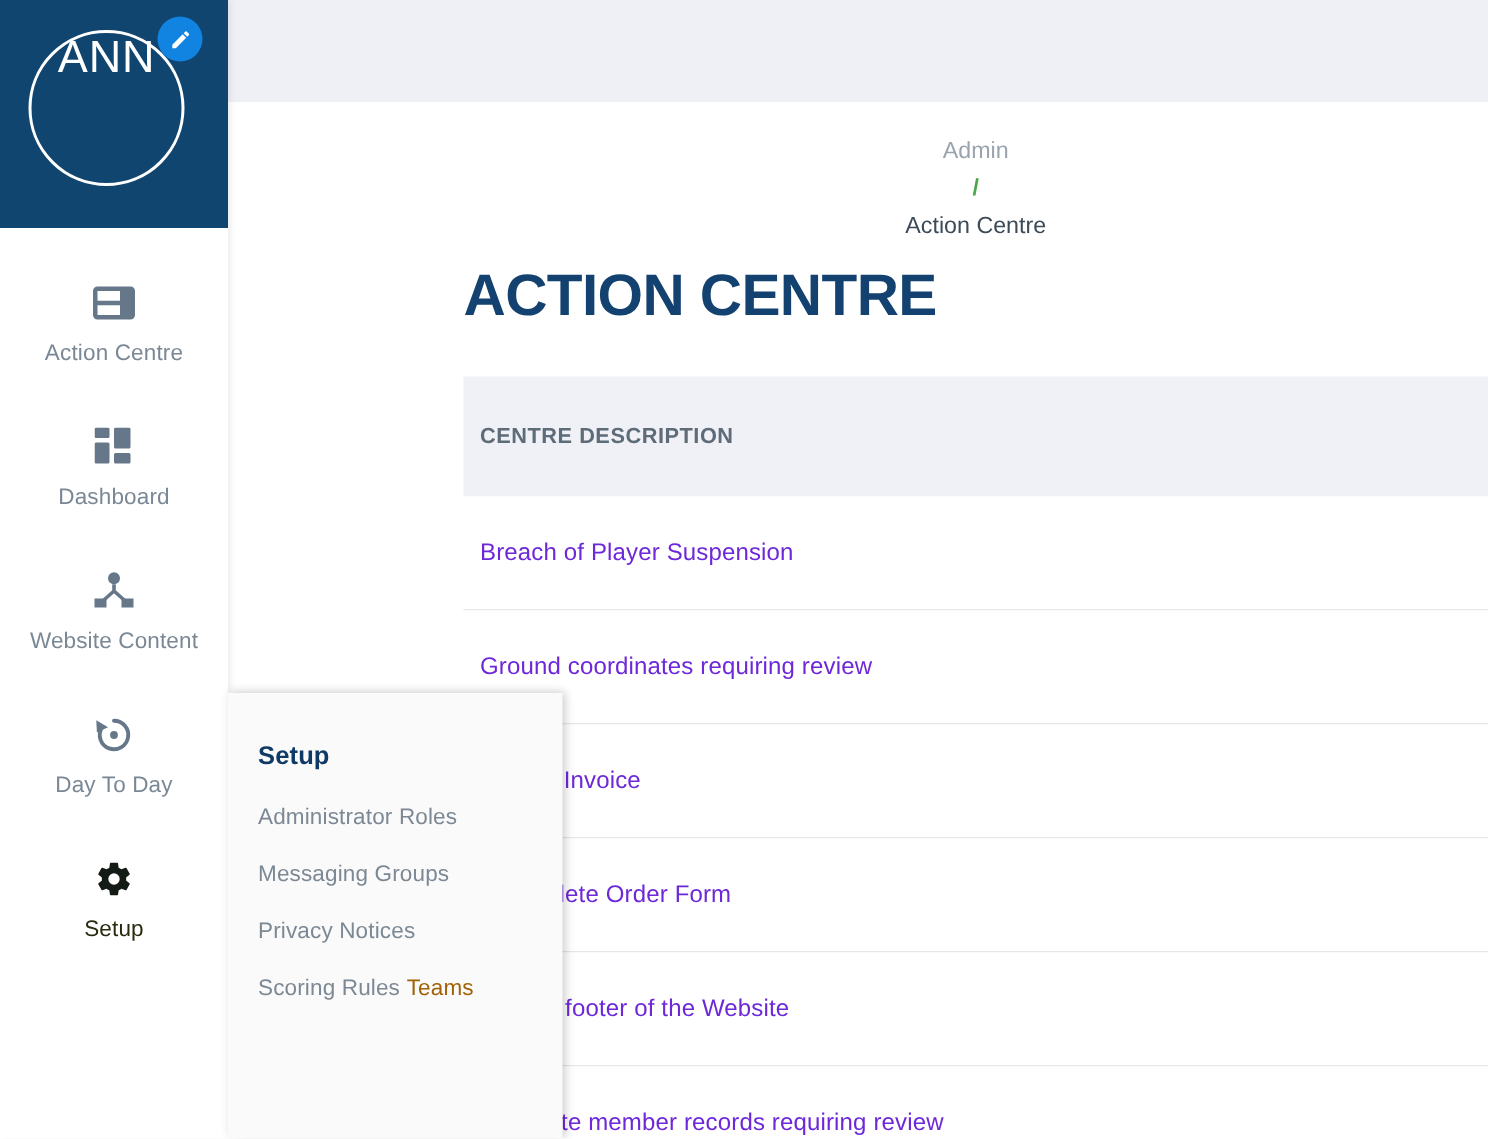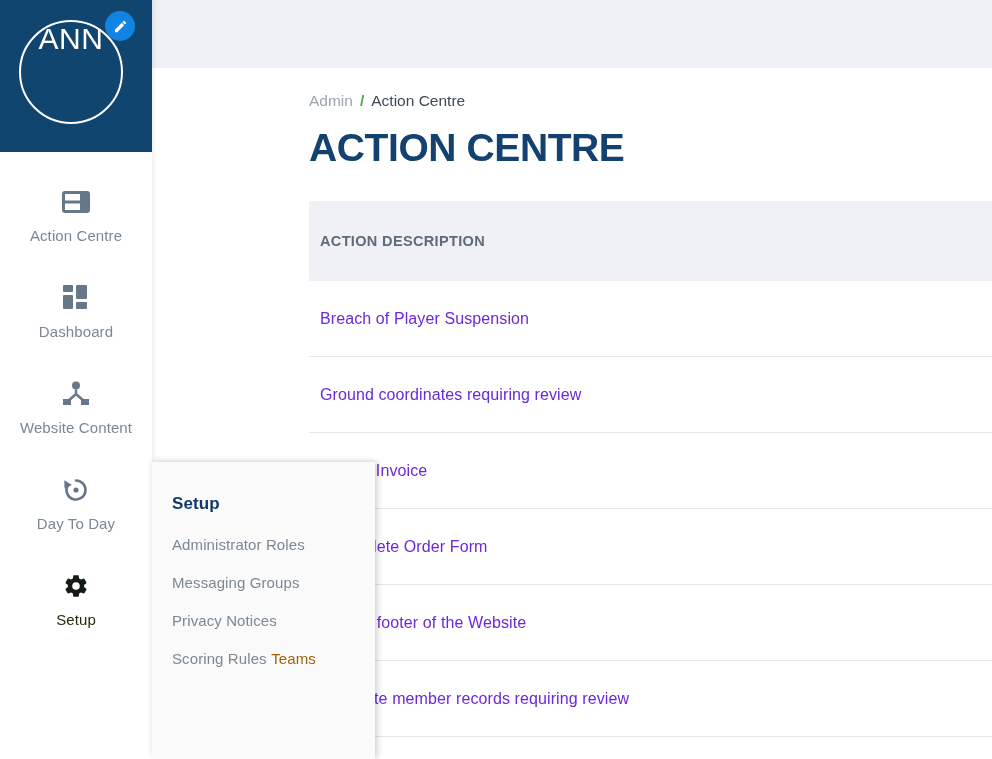--- a/index.html
+++ b/index.html
@@ -163,20 +163,21 @@
   }
 
   .content { padding: 0 0 0 157px; }
 
   .breadcrumb {
     margin-top: 24px;
     font-size: 15.5px;
     display: flex;
     align-items: center;
     gap: 7px;
+    flex-direction: column;
   }
   .crumb-admin { color: #9aa4ae; cursor: pointer; }
   .crumb-sep { color: #4aa84a; font-weight: bold; }
   .crumb-current { color: #3d4a57; }
 
   .page-title {
     margin-top: 16px;
     font-size: 39px;
     font-weight: bold;
     color: #134270;
@@ -231,21 +232,21 @@
       <div class="breadcrumb">
         <span class="crumb-admin">Admin</span>
         <span class="crumb-sep">/</span>
         <span class="crumb-current">Action Centre</span>
       </div>
 
       <h1 class="page-title">ACTION CENTRE</h1>
 
       <div class="table">
         <div class="table-head">
-          <span class="th">ACTION DESCRIPTION</span>
+          <span class="th">CENTRE DESCRIPTION</span>
         </div>
 
         <div class="table-row">
           <span class="td">Breach of Player Suspension</span>
         </div>
         <div class="table-row">
           <span class="td">Ground coordinates requiring review</span>
         </div>
         <div class="table-row">
           <span class="td">Unpaid Invoice</span>

